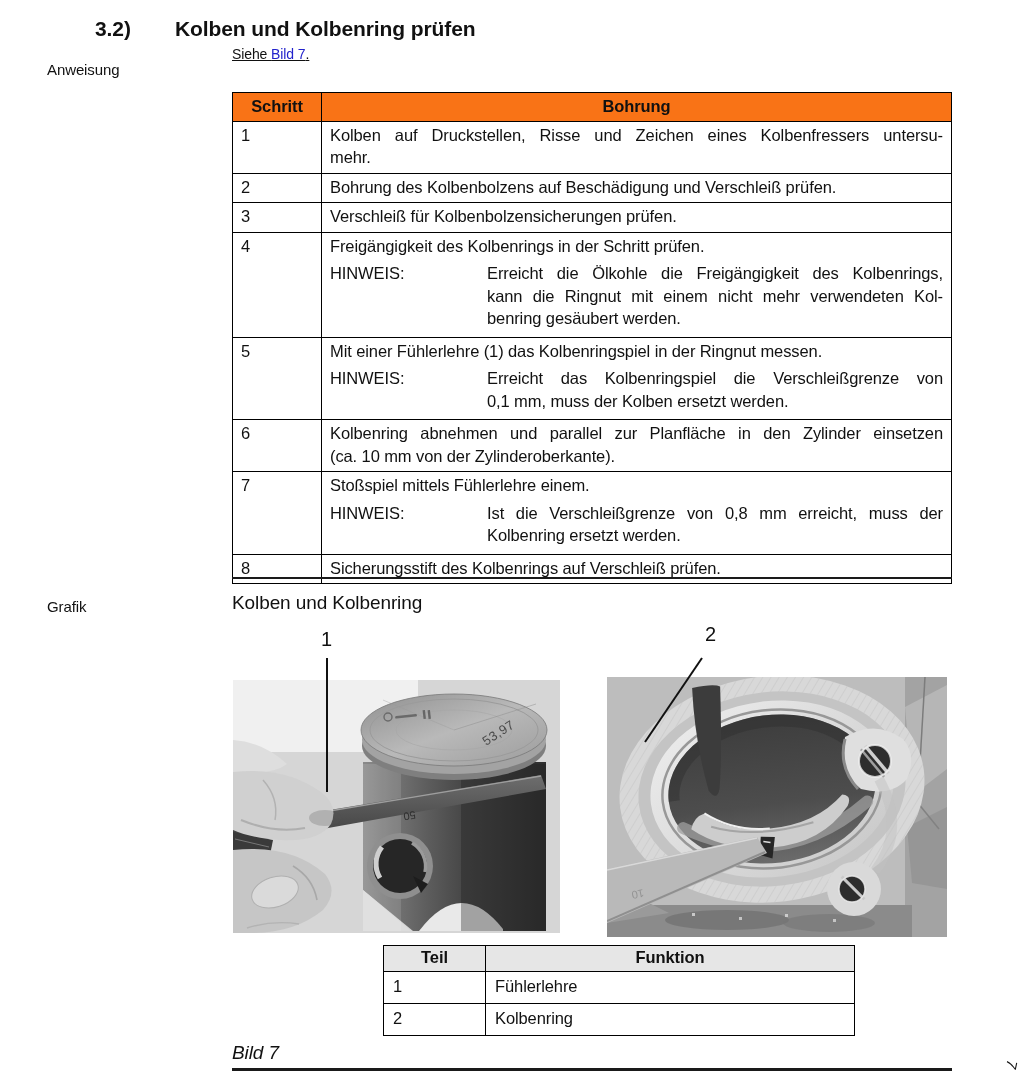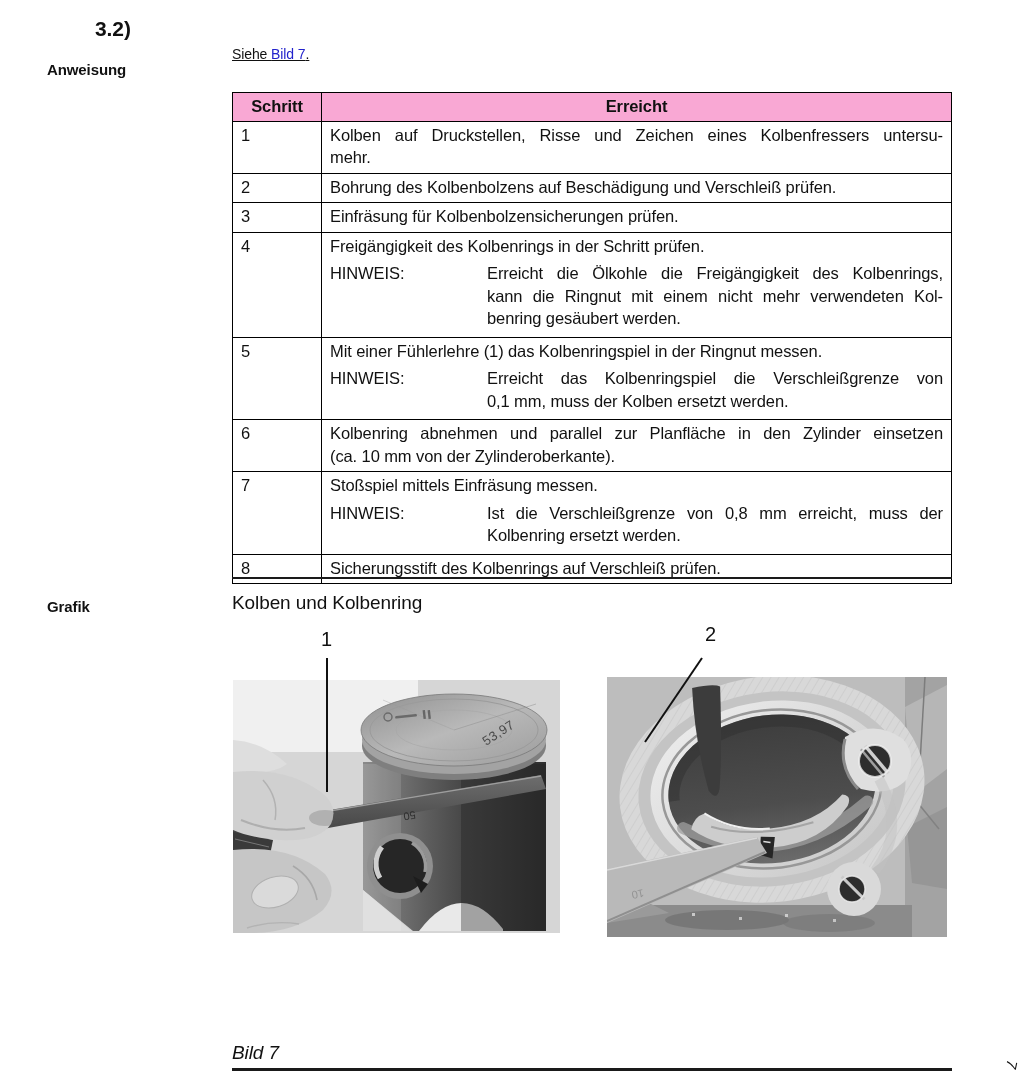--- a/index.html
+++ b/index.html
@@ -6,32 +6,32 @@
   .page {
     position:relative; width:1018px; height:1080px; background:#ffffff;
     font-family:"Liberation Sans","DejaVu Sans",sans-serif; color:#111;
     overflow:hidden; letter-spacing:-0.1px;
   }
   .abs { position:absolute; }
 
   
   .sec-num   { left:95px;  top:17px;  font-size:21px; font-weight:bold; }
   .sec-title { left:175px; top:17px;  font-size:21px; font-weight:bold; }
-  .side-label{ left:47px;  font-size:15px; font-weight:bold; }
+  .side-label{ left:47px;  font-size:15px; font-weight:normal; }
   .lbl-anweisung { top:61px; }
   .lbl-grafik    { top:598px; }
   .siehe     { left:232px; top:46px;  font-size:14px;text-decoration:underline; }
   .link      { color:#2222cc; text-decoration:none; cursor:pointer; }
   .grafik-caption { left:232px; top:592px; font-size:19px; }
 
   
   table.steps { left:232px; top:92px; width:720px; border-collapse:collapse; table-layout:fixed;
                 font-size:16.5px; line-height:22.5px; }
   table.steps th, table.steps td { border:1.6px solid #000; vertical-align:top; }
-  table.steps thead th { background:#f9a8d4; font-weight:bold; text-align:center; padding:2px 6px 3px; }
+  table.steps thead th { background:#f97316; font-weight:bold; text-align:center; padding:2px 6px 3px; }
   table.steps th.c-step { width:76px; }
   table.steps td.c-step { padding:2px 6px 3px 8px; }
   table.steps td.c-act  { padding:2px 8px 4px; }
   .note { display:grid; grid-template-columns:157px 1fr; margin-top:5px; margin-bottom:3px; }
 
   
   .cell-lines .line { text-align:justify; text-align-last:justify; white-space:normal; }
   .cell-lines .line:last-child { text-align:left; text-align-last:left; }
 
   
@@ -59,29 +59,30 @@
   .bild-caption { left:232px; top:1042px; font-size:19px; font-style:italic; }
   .doc-ref { left:232px; top:1051px; width:720px; text-align:right; font-size:11.5px; font-style:italic; }
   .page-num-rot { left:1008px; top:1056px; font-size:15px; font-style:italic; transform:rotate(102deg); transform-origin:center; }
 </style>
 </head>
 <body>
 
 <div class="page">
 
   <span class="abs sec-num">3.2)</span>
+  <span class="abs sec-title">Kolben und Kolbenring prüfen</span>
 
   <span class="abs side-label lbl-anweisung">Anweisung</span>
   <div class="abs siehe"><span>Siehe </span><a class="link">Bild 7</a><span>.</span></div>
 
   <table class="abs steps">
     <thead>
       <tr>
         <th class="c-step">Schritt</th>
-        <th class="c-act">Erreicht</th>
+        <th class="c-act">Bohrung</th>
       </tr>
     </thead>
     <tbody>
       <tr>
         <td class="c-step">1</td>
         <td class="c-act">
             <div class="cell-lines">
               <div class="line">Kolben auf Druckstellen, Risse und Zeichen eines Kolbenfressers untersu-</div>
               <div class="line">mehr.</div>
             </div>
@@ -92,21 +93,21 @@
         <td class="c-act">
             <div class="cell-lines">
               <div class="line">Bohrung des Kolbenbolzens auf Beschädigung und Verschleiß prüfen.</div>
             </div>
           </td>
       </tr>
       <tr>
         <td class="c-step">3</td>
         <td class="c-act">
             <div class="cell-lines">
-              <div class="line">Einfräsung für Kolbenbolzensicherungen prüfen.</div>
+              <div class="line">Verschleiß für Kolbenbolzensicherungen prüfen.</div>
             </div>
           </td>
       </tr>
       <tr>
         <td class="c-step">4</td>
         <td class="c-act">
           <div class="cell-lines">
               <div class="line">Freigängigkeit des Kolbenrings in der Schritt prüfen.</div>
             </div>
           <div class="note">
@@ -140,21 +141,21 @@
             <div class="cell-lines">
               <div class="line">Kolbenring abnehmen und parallel zur Planfläche in den Zylinder einsetzen</div>
               <div class="line">(ca. 10 mm von der Zylinderoberkante).</div>
             </div>
           </td>
       </tr>
       <tr>
         <td class="c-step">7</td>
         <td class="c-act">
           <div class="cell-lines">
-              <div class="line">Stoßspiel mittels Einfräsung messen.</div>
+              <div class="line">Stoßspiel mittels Fühlerlehre einem.</div>
             </div>
           <div class="note">
             <div>HINWEIS:</div>
             <div class="cell-lines">
                 <div class="line">Ist die Verschleißgrenze von 0,8 mm erreicht, muss der</div>
                 <div class="line">Kolbenring ersetzt werden.</div>
               </div>
           </div>
         </td>
       </tr>
@@ -328,18 +329,36 @@
       <circle cx="245" cy="212" r="13" fill="none" stroke="#eeeeee" stroke-width="1.5" opacity="0.8"></circle>
     </g>
     <path d="M272,102 Q300,152 268,194" stroke="#c2c2c2" stroke-width="10" fill="none" opacity="0.5"></path>
   </svg>
 
   <svg class="abs callout-lines" width="719" height="200" viewBox="0 0 719 200">
     <line x1="94" y1="38" x2="94" y2="172" stroke="#111" stroke-width="2"></line>
     <line x1="469" y1="38" x2="412" y2="122" stroke="#111" stroke-width="2"></line>
   </svg>
 
+  <table class="abs parts">
+    <thead>
+      <tr>
+        <th class="p-num">Teil</th>
+        <th class="p-fn">Funktion</th>
+      </tr>
+    </thead>
+    <tbody>
+      <tr>
+        <td>1</td>
+        <td>Fühlerlehre</td>
+      </tr>
+      <tr>
+        <td>2</td>
+        <td>Kolbenring</td>
+      </tr>
+    </tbody>
+  </table>
 
   <span class="abs bild-caption">Bild 7</span>
   <div class="abs rule rule-bottom"></div>
   <span class="abs page-num-rot">7</span>
 
 </div>
 
 </body></html>

